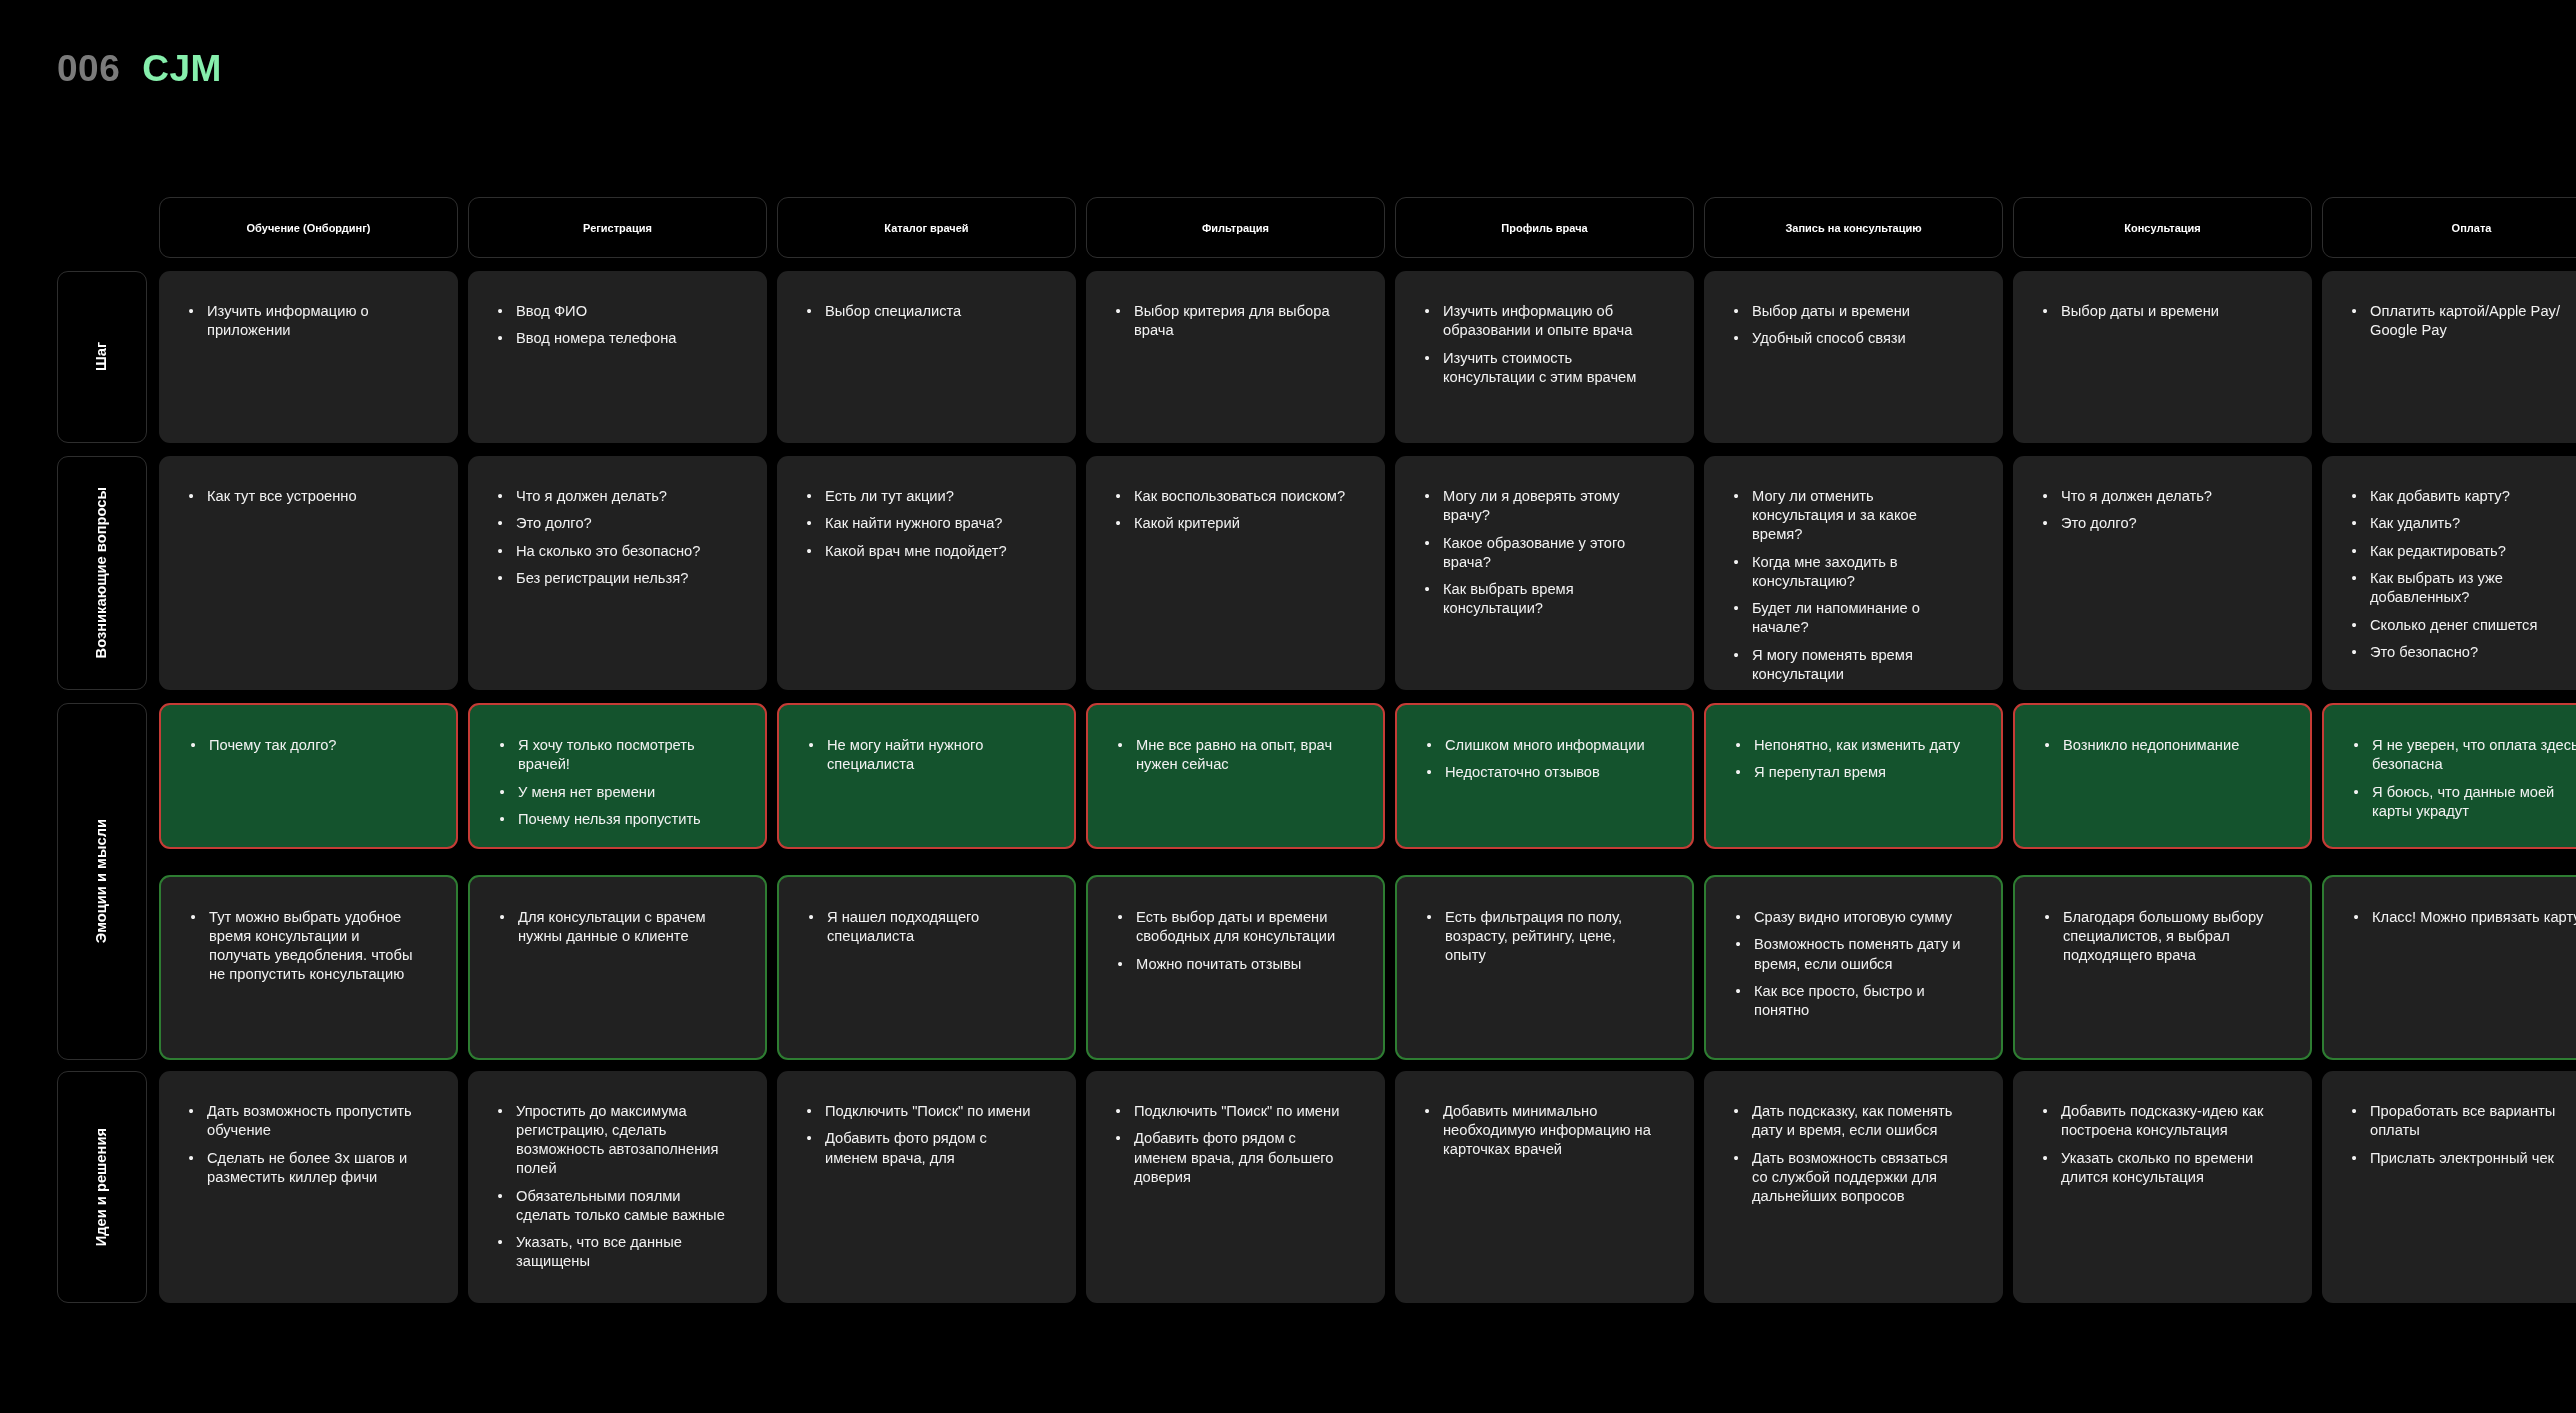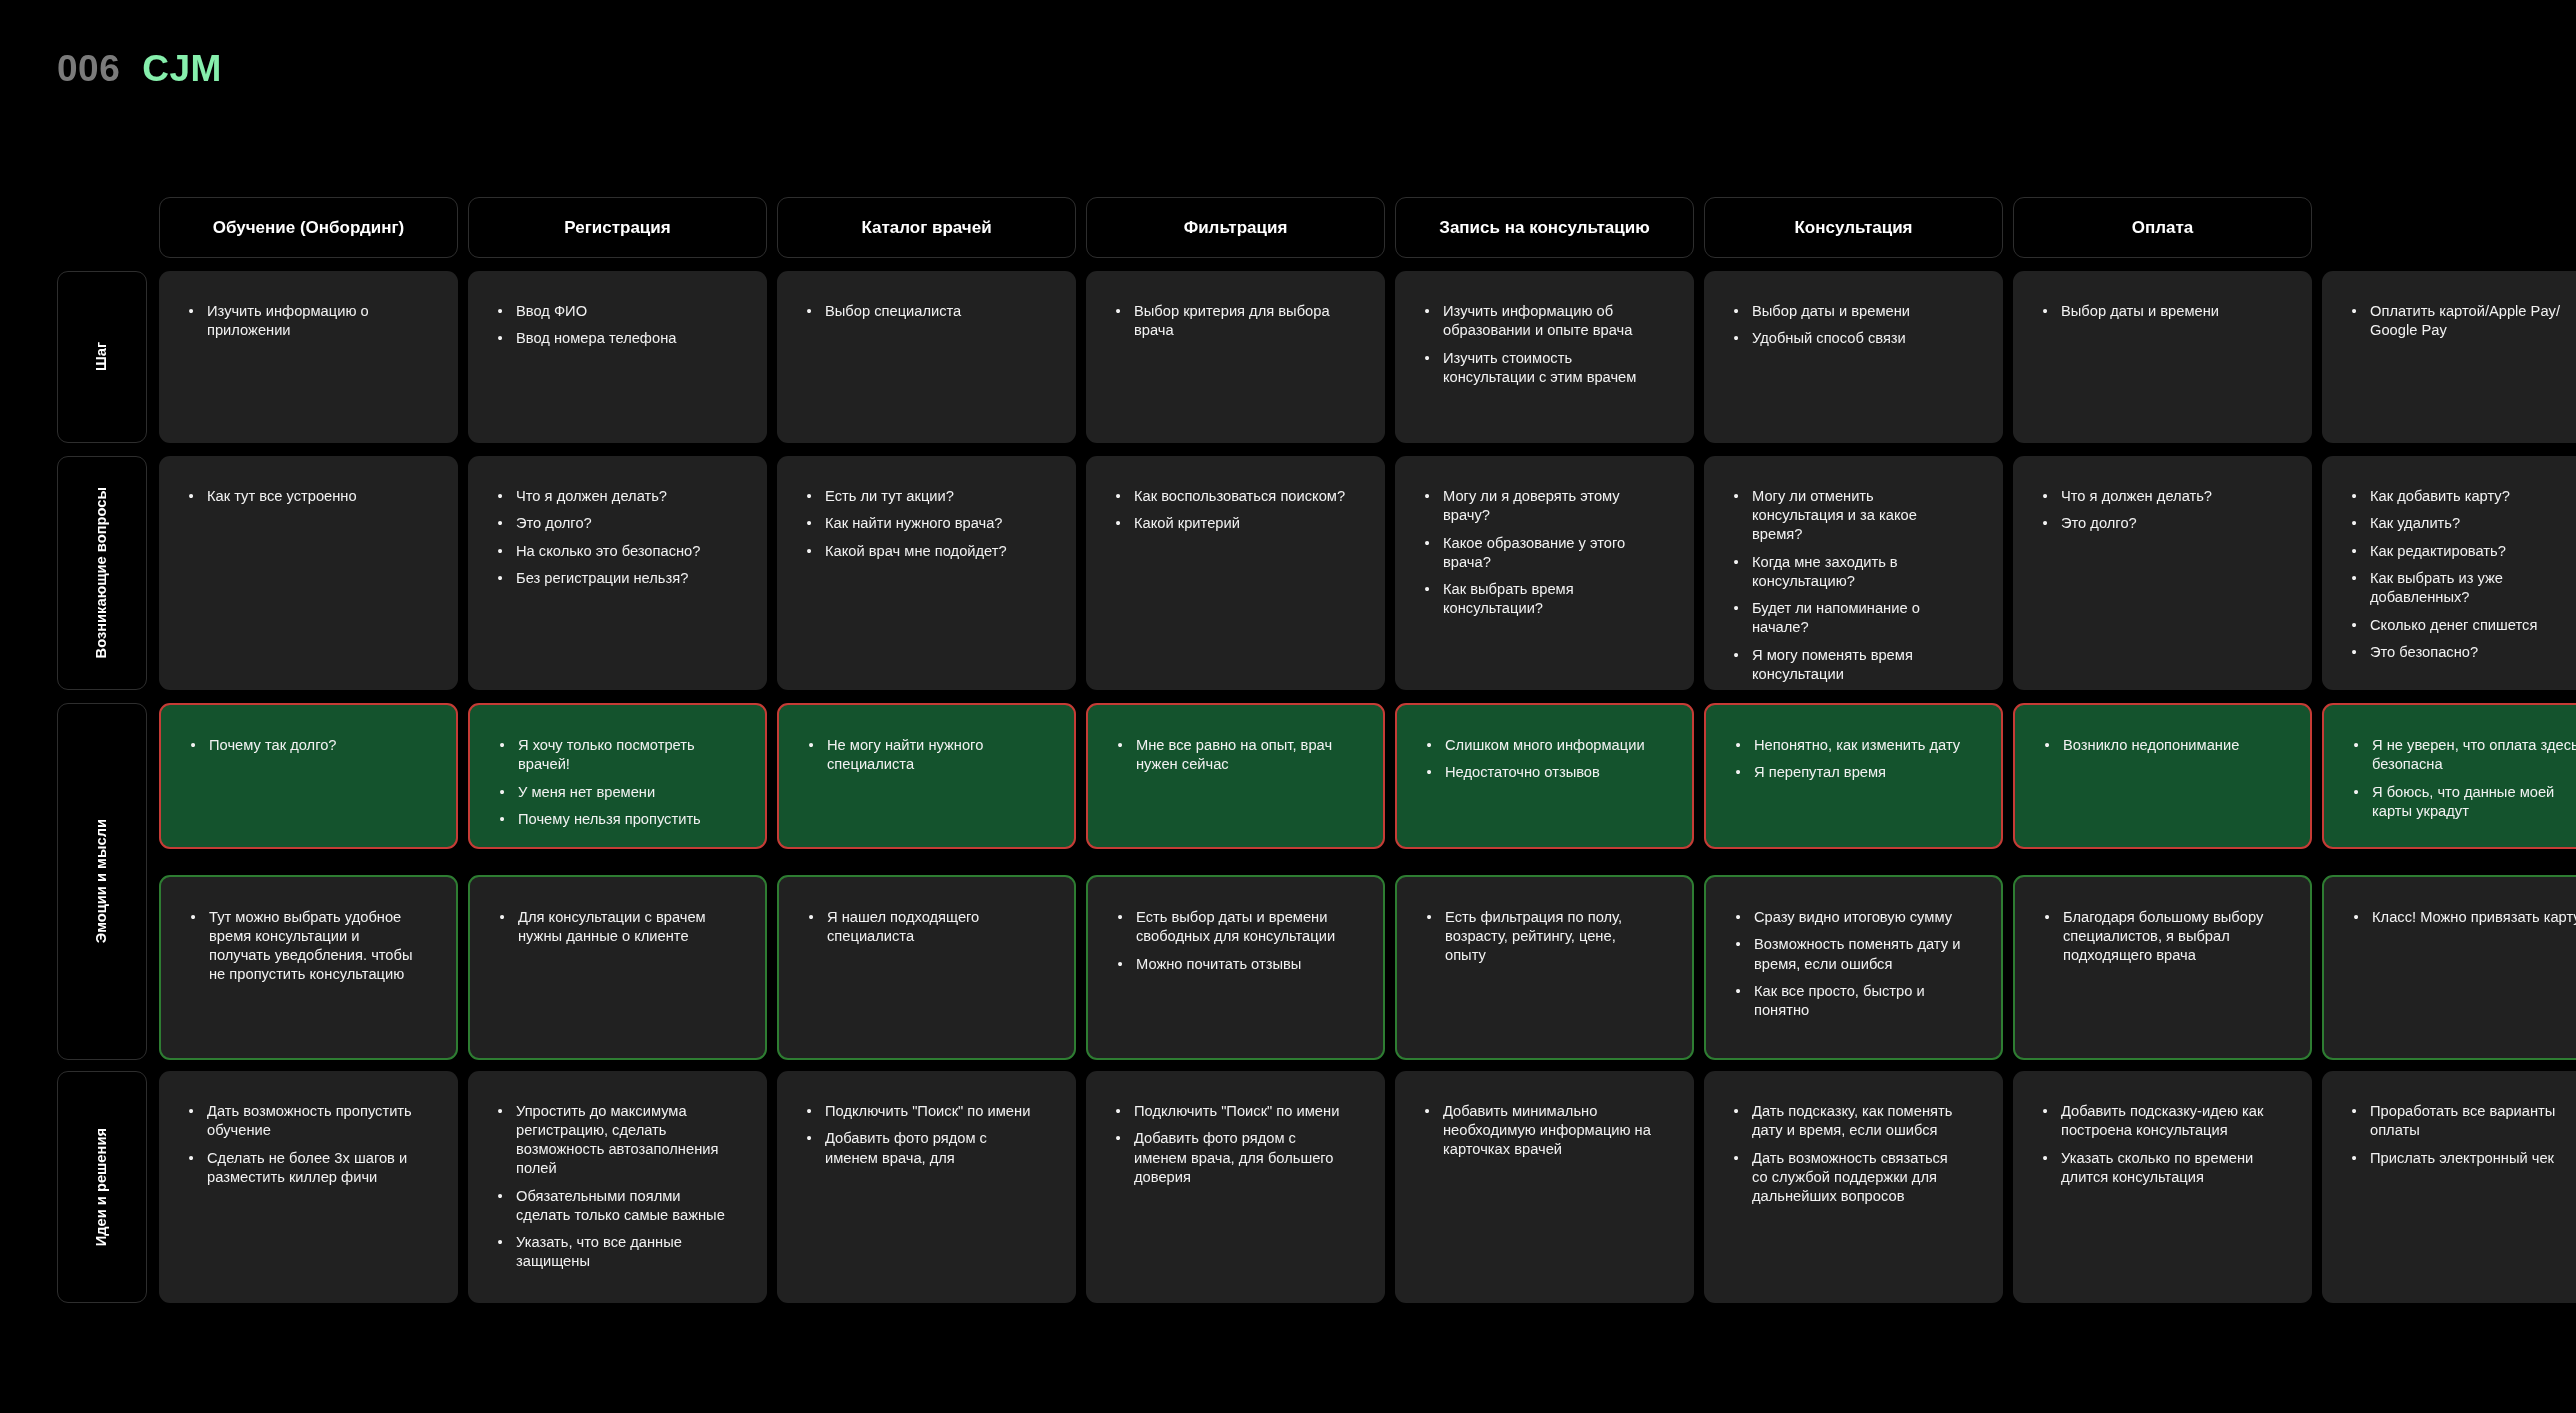--- a/index.html
+++ b/index.html
@@ -42,21 +42,21 @@
   .card {
     flex: 0 0 299px;
     box-sizing: border-box;
     border-radius: 11px;
     overflow: hidden;
   }
   .card.header {
     background: #000;
     border: 1.8px solid #2e2e2e;
     display: flex; align-items: center; justify-content: center;
-    font-weight: bold; font-size: 17px; color: #fff;
+    font-weight: bold; font-size: 11px; color: #fff;
     text-align: center; padding: 0 22px;
   }
   .card.plain { background: #212121; }
   .card.neg   { background: #14532d; border: 2.8px solid #c63c36; }
   .card.pos   { background: #212121; border: 2.8px solid #2e7d32; margin-top: 13px; }
 
   ul.bullets {
     margin: 0; padding: 31px 37px 18.4px 48px;
     list-style: none;
     font-size: 14.7px; line-height: 1.3; color: #f2f2f2;
@@ -93,20 +93,23 @@
       <span>Обучение (Онбординг)</span>
     </div>
     <div class="card header">
       <span>Регистрация</span>
     </div>
     <div class="card header">
       <span>Каталог врачей</span>
     </div>
     <div class="card header">
       <span>Фильтрация</span>
+    </div>
+    <div class="card header">
+      <span>Профиль врача</span>
     </div>
     <div class="card header">
       <span>Запись на консультацию</span>
     </div>
     <div class="card header">
       <span>Консультация</span>
     </div>
     <div class="card header">
       <span>Оплата</span>
     </div>

